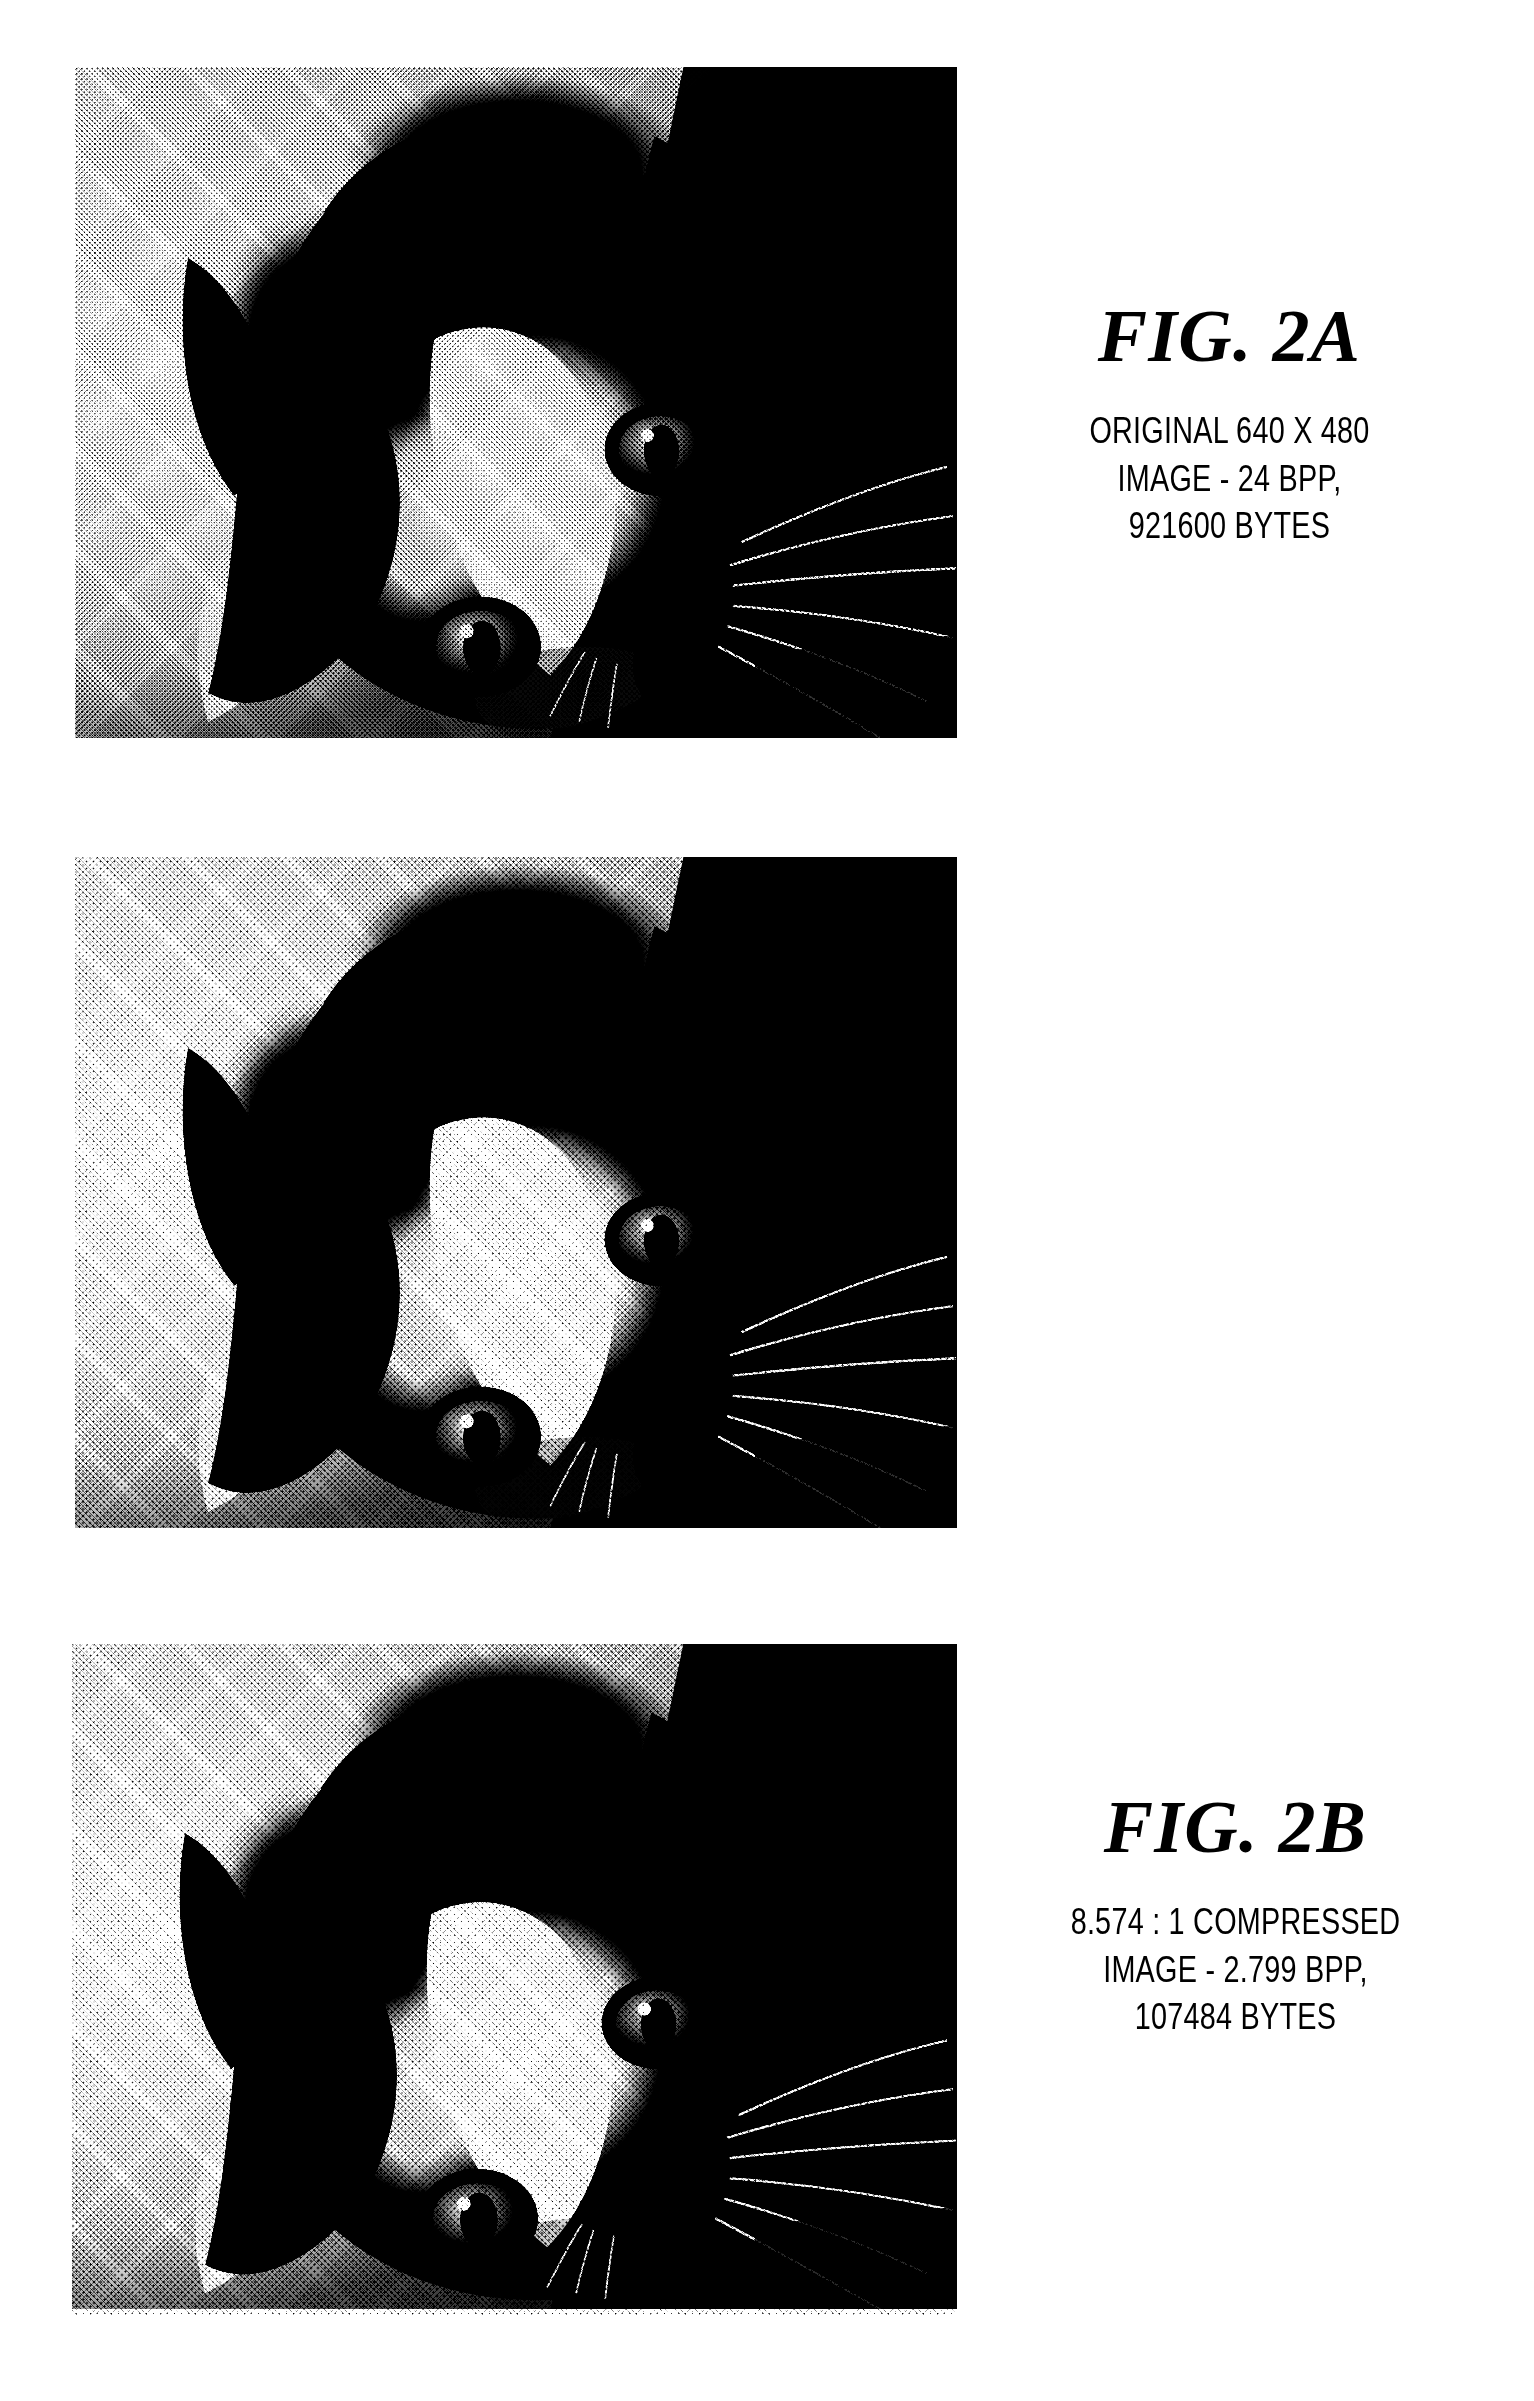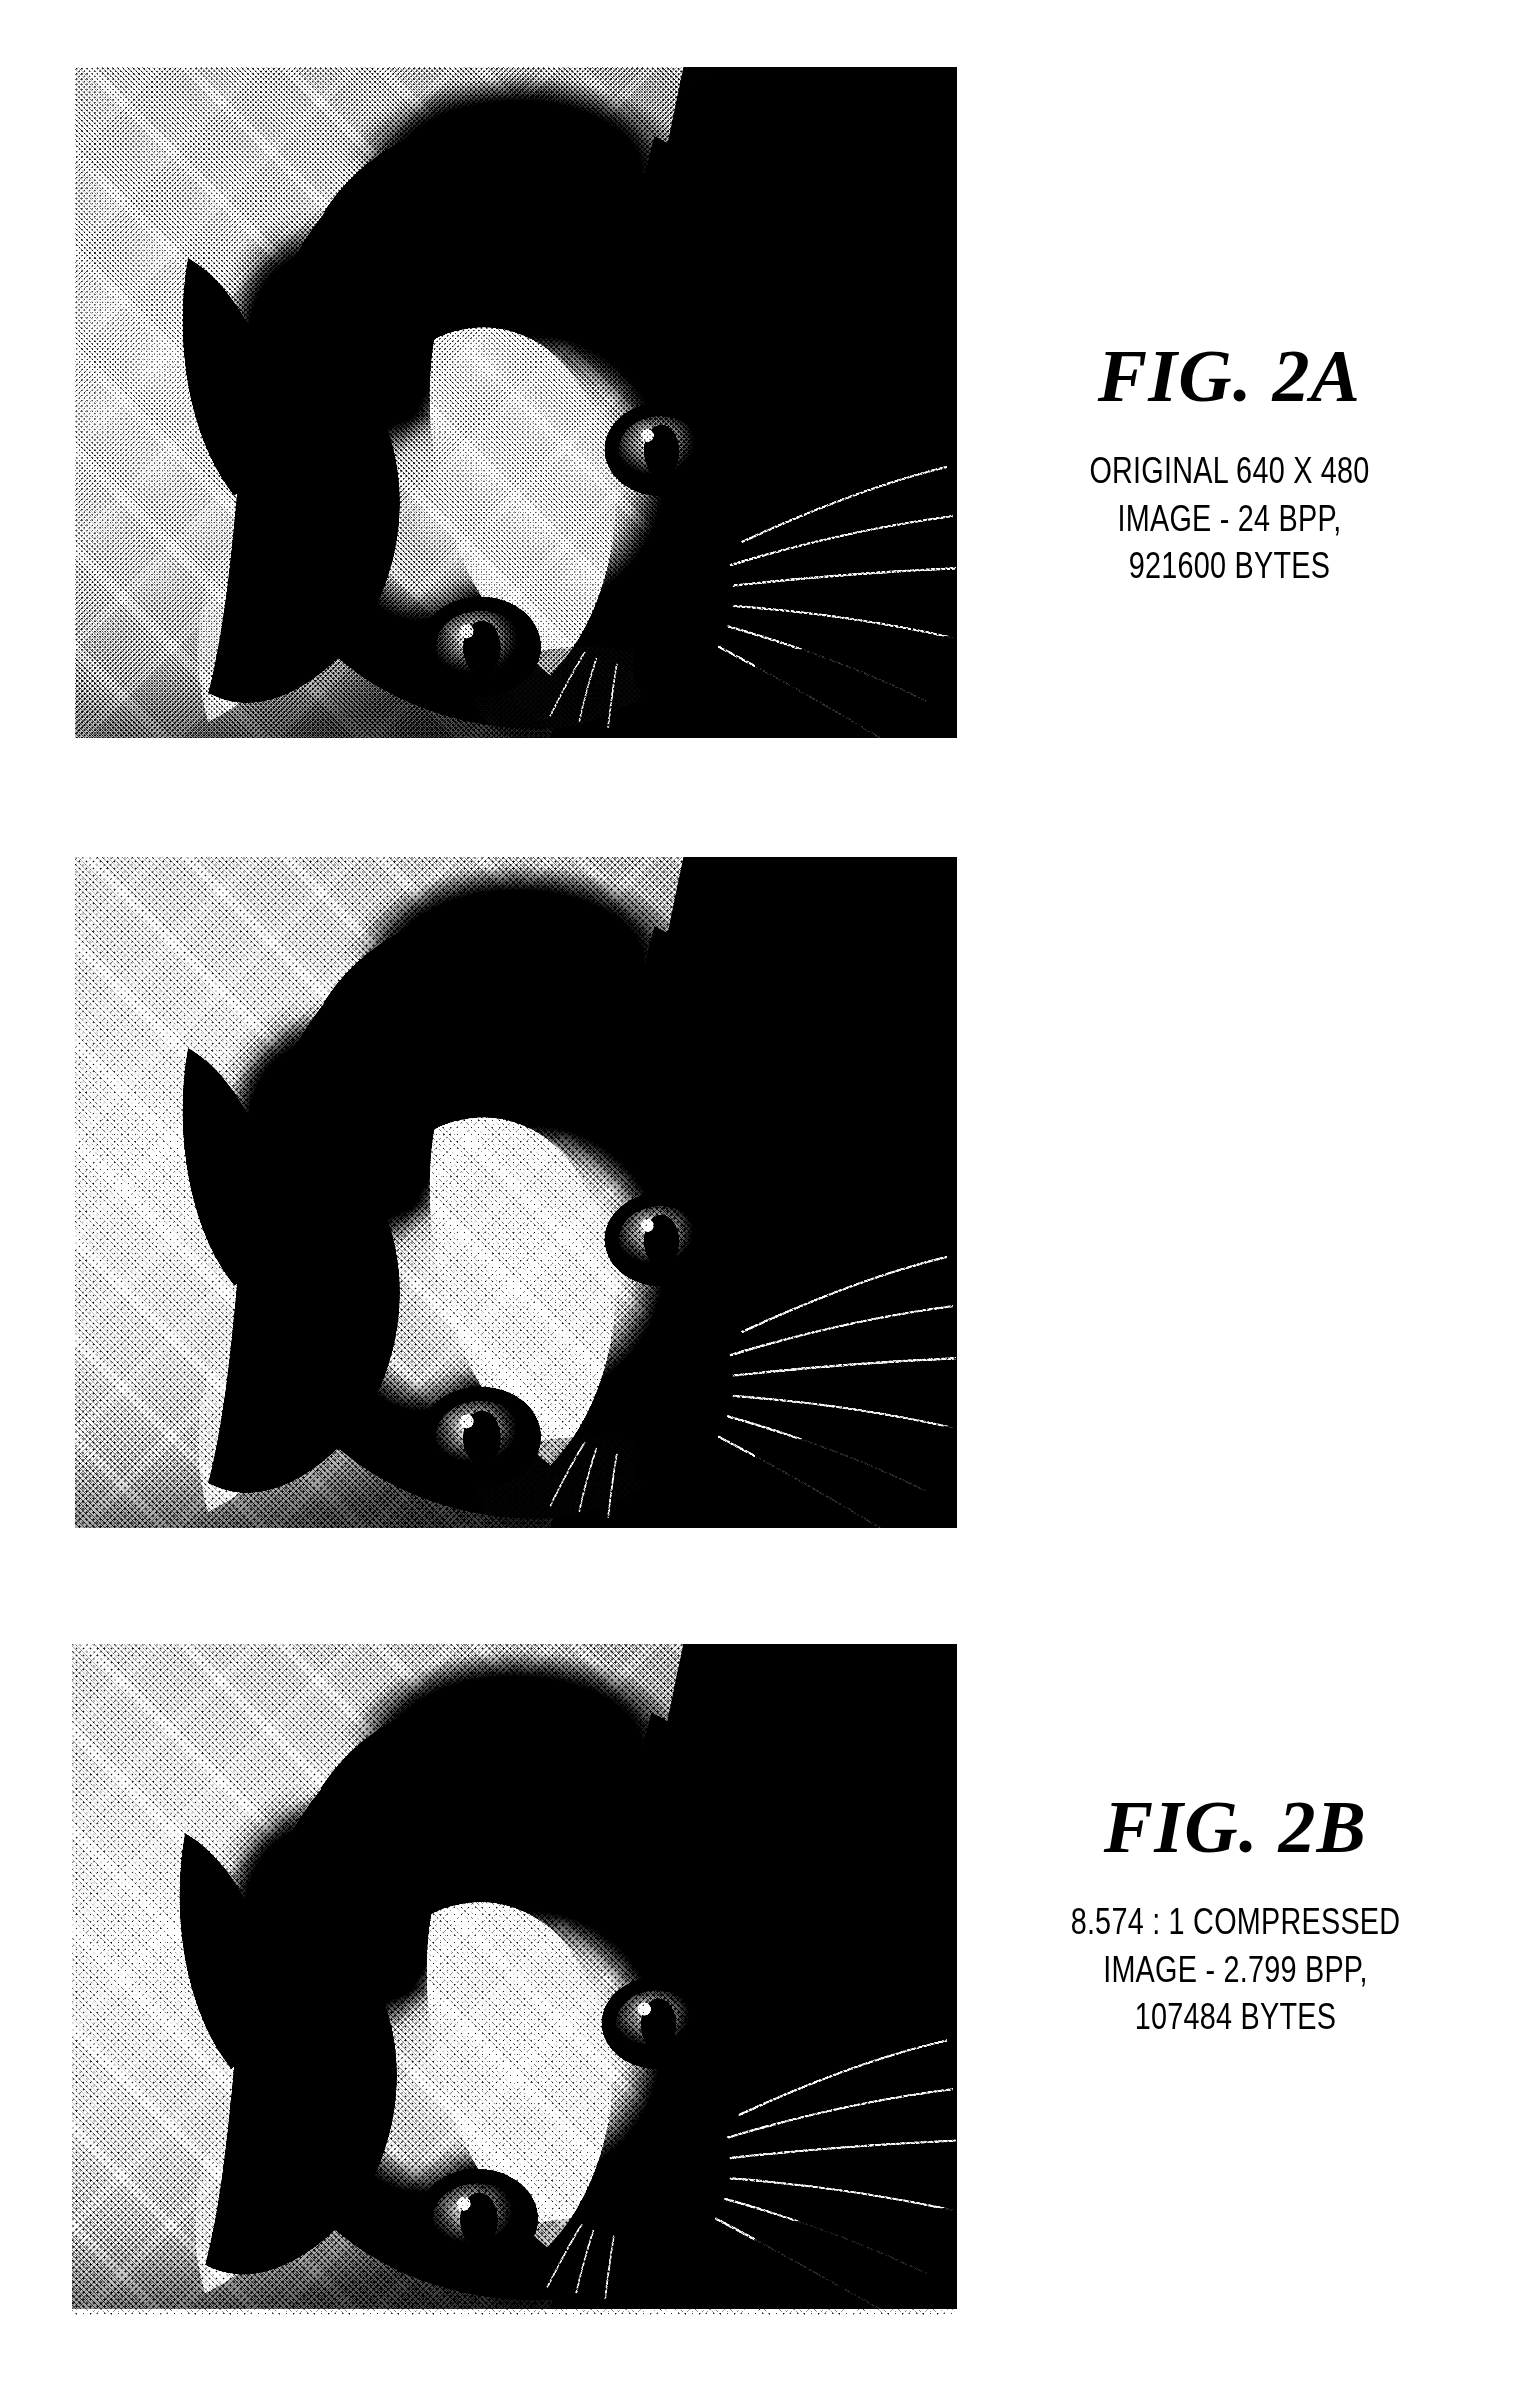--- a/index.html
+++ b/index.html
@@ -55,21 +55,21 @@
     position:absolute;inset:0;
     backdrop-filter:contrast(2.6) grayscale(1);
     -webkit-backdrop-filter:contrast(2.6) grayscale(1);
     pointer-events:none;
   }
 
   
   .caption-col{
     position:absolute;text-align:center;color:#000;
   }
-  #cap-a{left:986px;top:232px;width:487px;margin-top:40px;}
+  #cap-a{left:986px;top:232px;width:487px;}
   #cap-b{left:986px;top:933px;width:499px;}
 
   .fig-title{
     font-family:"Liberation Serif", serif;
     font-weight:bold;font-style:italic;
     font-size:74px;line-height:1.0;
     letter-spacing:1.2px;
     margin:0 0 34px 0;
     white-space:nowrap;
   }

